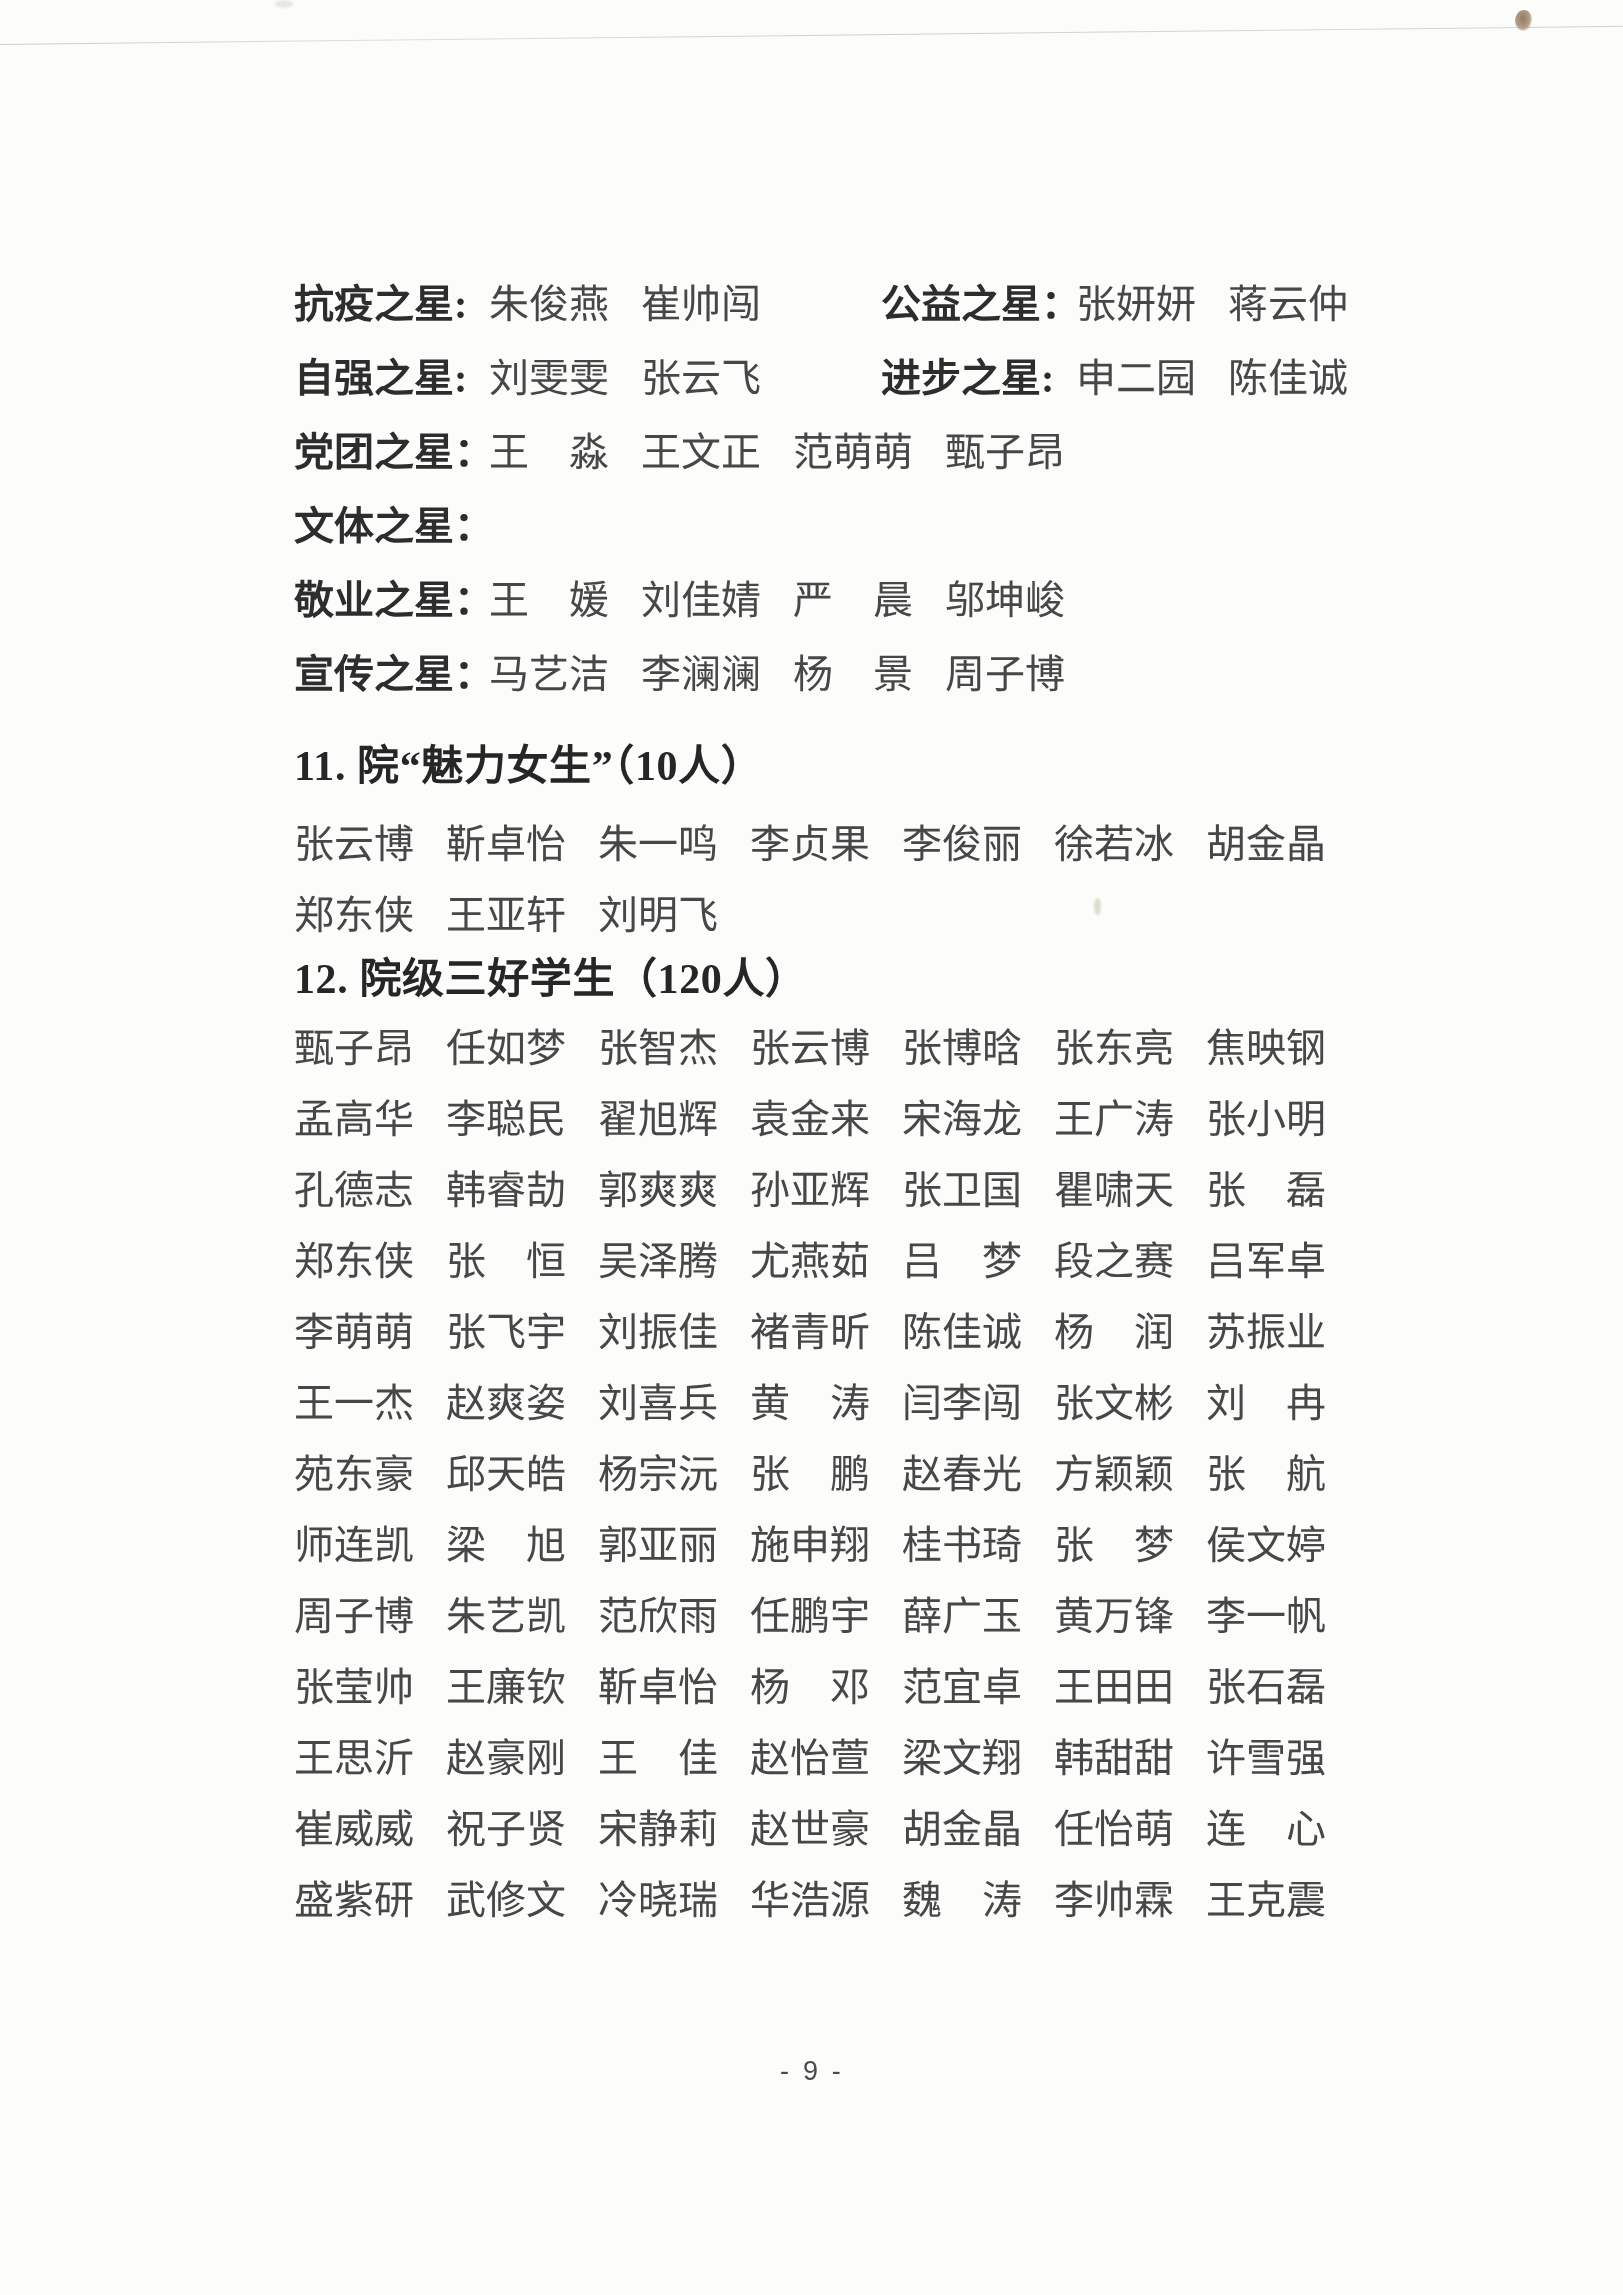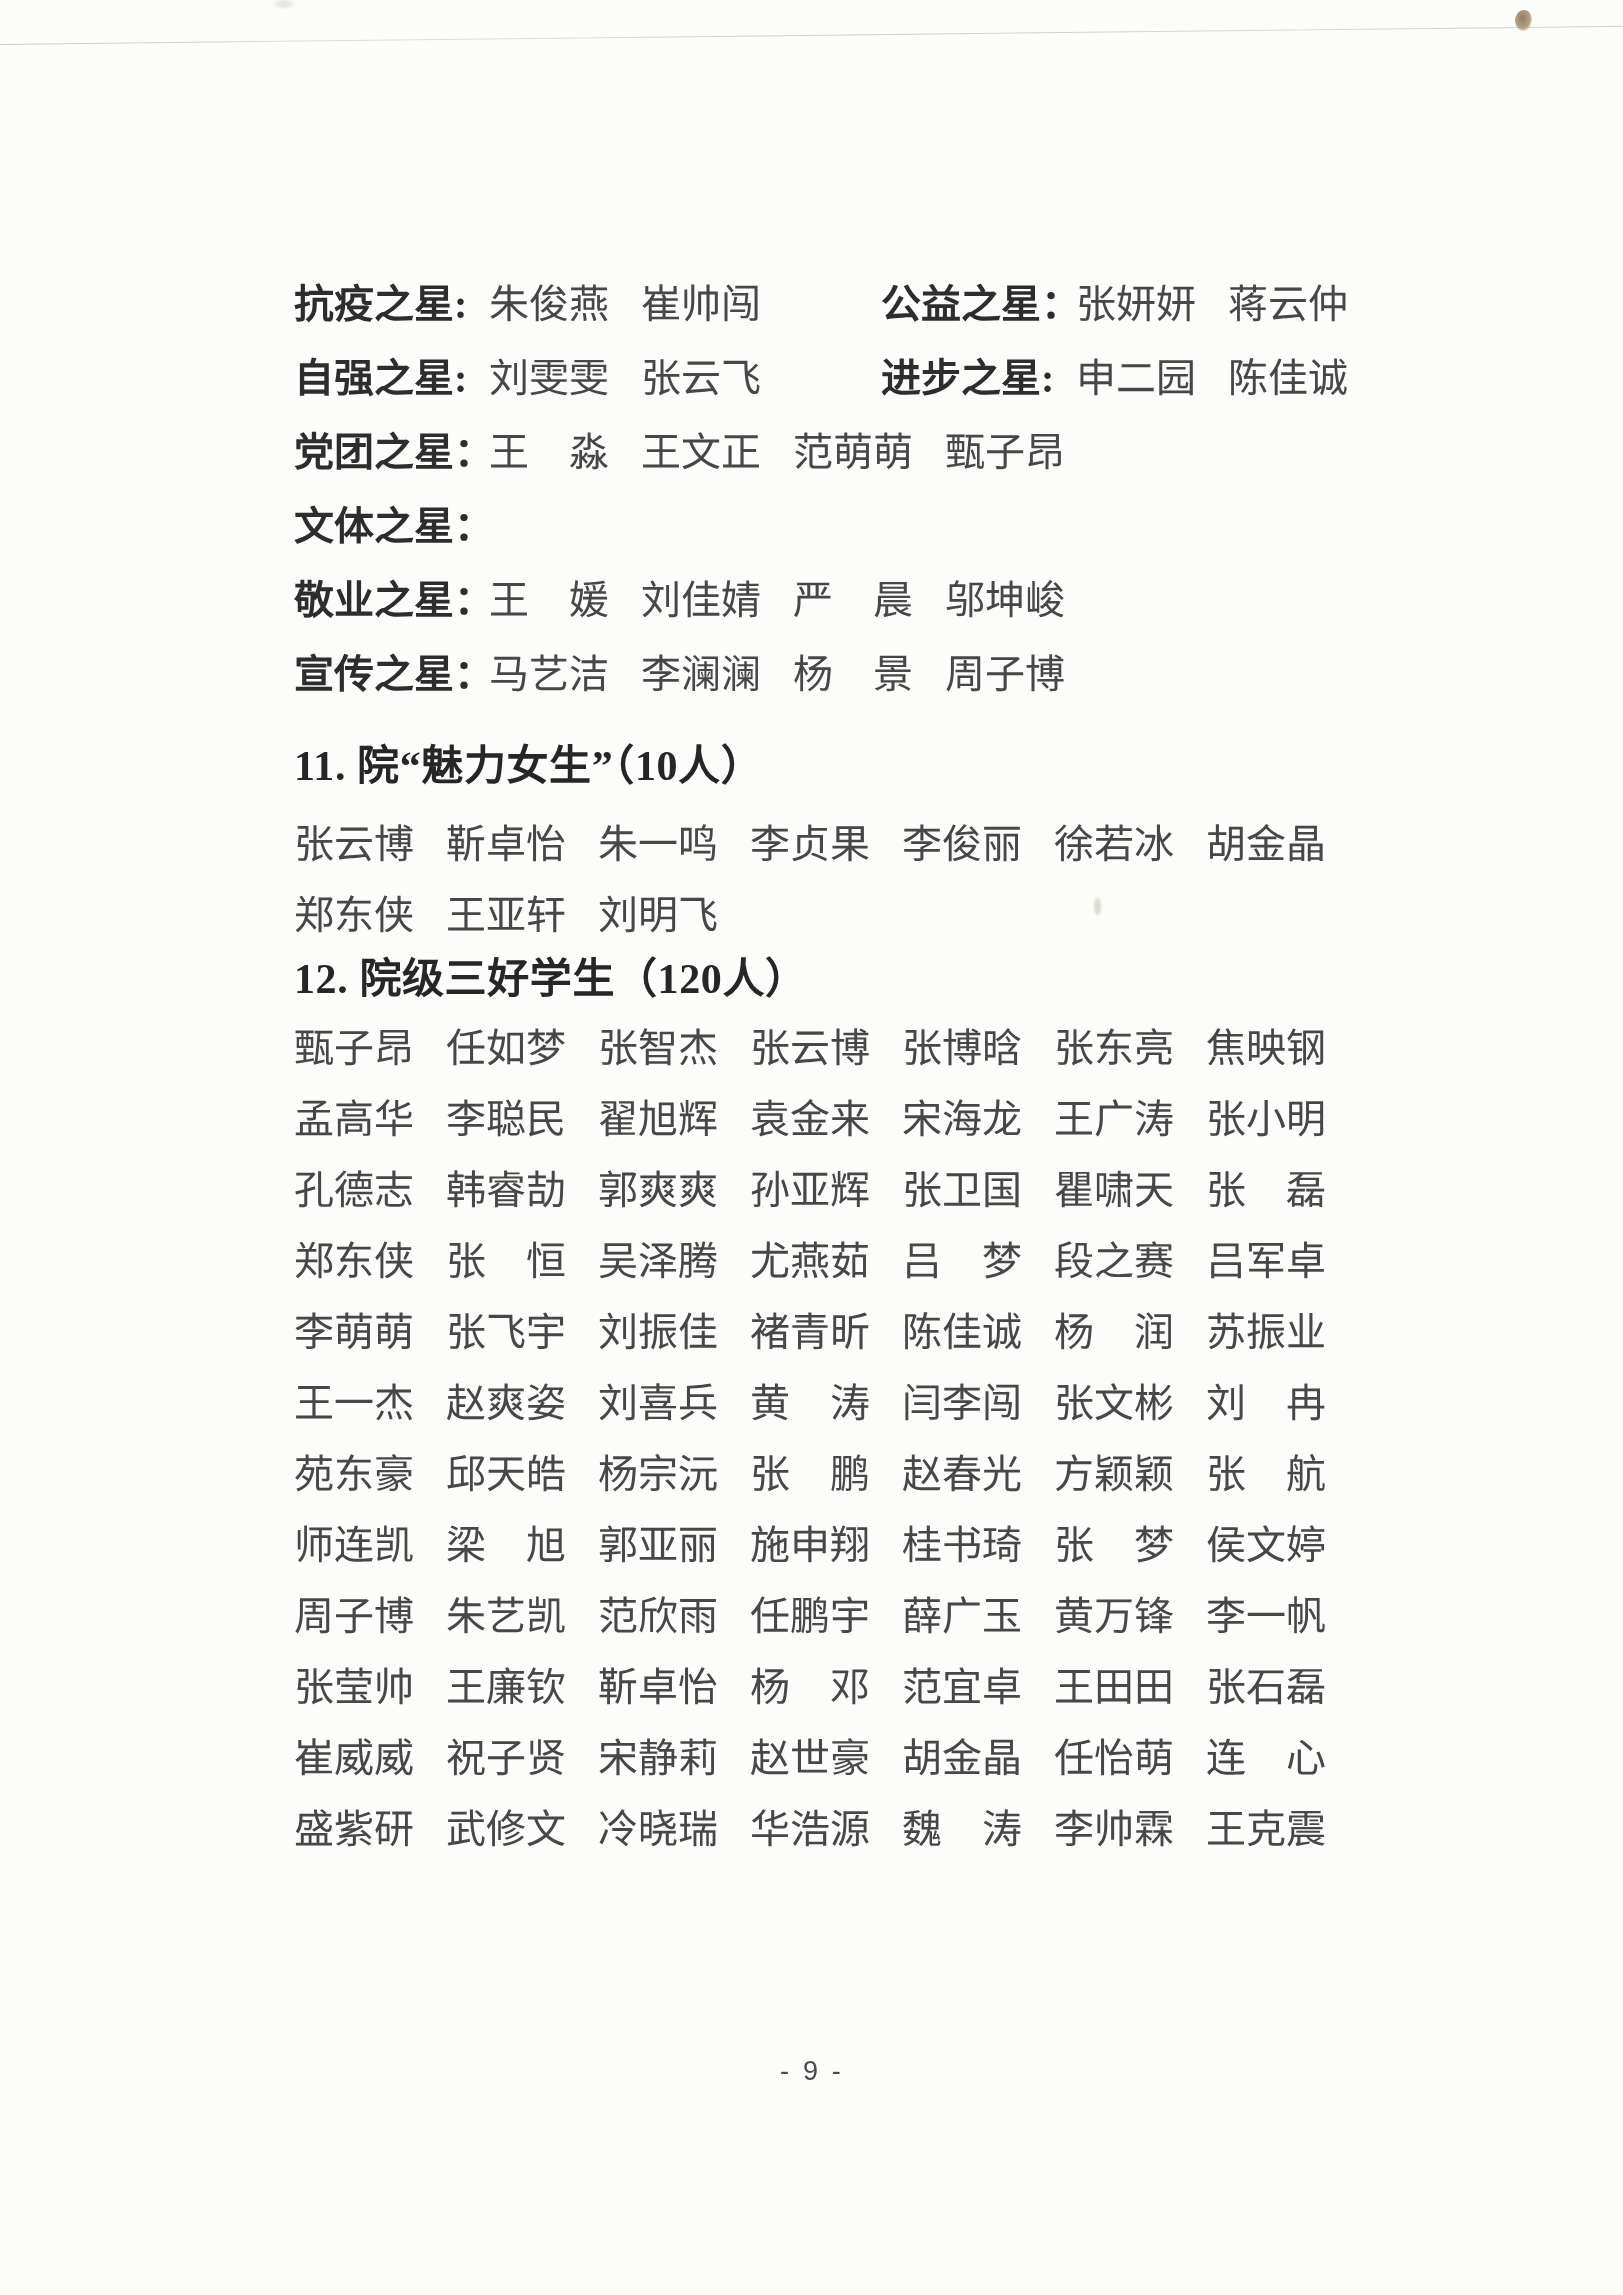--- a/index.html
+++ b/index.html
@@ -239,20 +239,29 @@
       <div class="grid-row">
           <span class="name">张莹帅</span>
           <span class="name">王廉钦</span>
           <span class="name">靳卓怡</span>
           <span class="name">杨　邓</span>
           <span class="name">范宜卓</span>
           <span class="name">王田田</span>
           <span class="name">张石磊</span>
         </div>
       <div class="grid-row">
+          <span class="name">王思沂</span>
+          <span class="name">赵豪刚</span>
+          <span class="name">王　佳</span>
+          <span class="name">赵怡萱</span>
+          <span class="name">梁文翔</span>
+          <span class="name">韩甜甜</span>
+          <span class="name">许雪强</span>
+        </div>
+      <div class="grid-row">
           <span class="name">崔威威</span>
           <span class="name">祝子贤</span>
           <span class="name">宋静莉</span>
           <span class="name">赵世豪</span>
           <span class="name">胡金晶</span>
           <span class="name">任怡萌</span>
           <span class="name">连　心</span>
         </div>
       <div class="grid-row no-mb">
           <span class="name">盛紫研</span>

